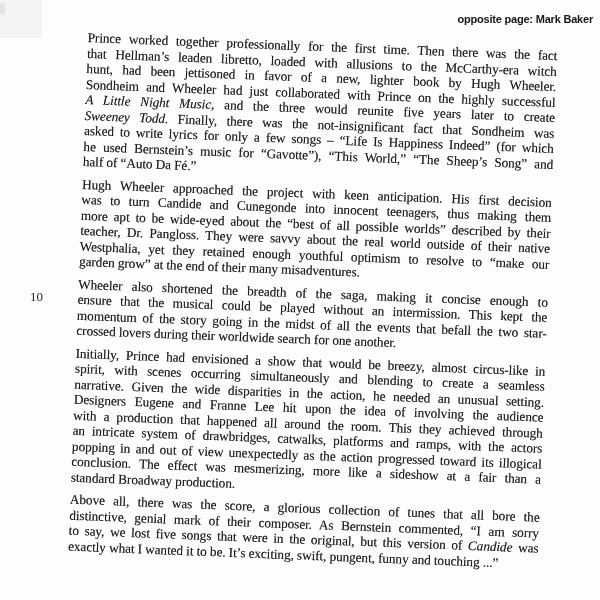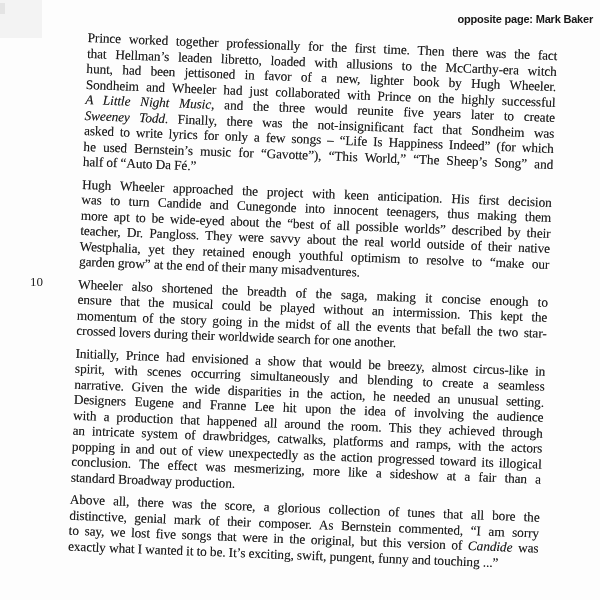--- a/index.html
+++ b/index.html
@@ -24,21 +24,21 @@
   .credit {
     position: absolute; top: 13px; right: 7px;
     font-family: "Liberation Sans", sans-serif;
     font-weight: bold;
     font-size: 11px;
     letter-spacing: -0.2px;
     color: #161616;
   }
 
   .pagenum {
-    position: absolute; left: 30px; top: 274px;
+    position: absolute; left: 30px; top: 289px;
     font-size: 13px;
     color: #242424;
   }
 
   .article {
     position: absolute; left: 88px; top: 30px;
     width: 470px;
     transform: rotate(2.2deg);
     transform-origin: 0 0;
     font-size: 13.3px;

